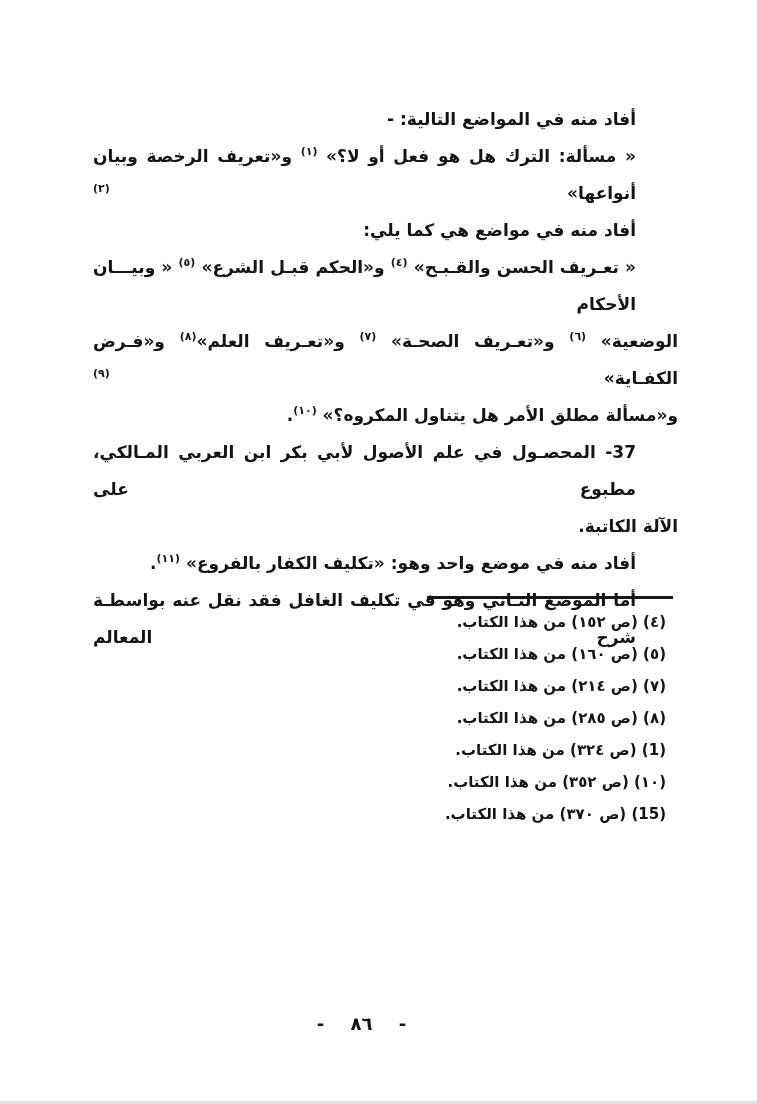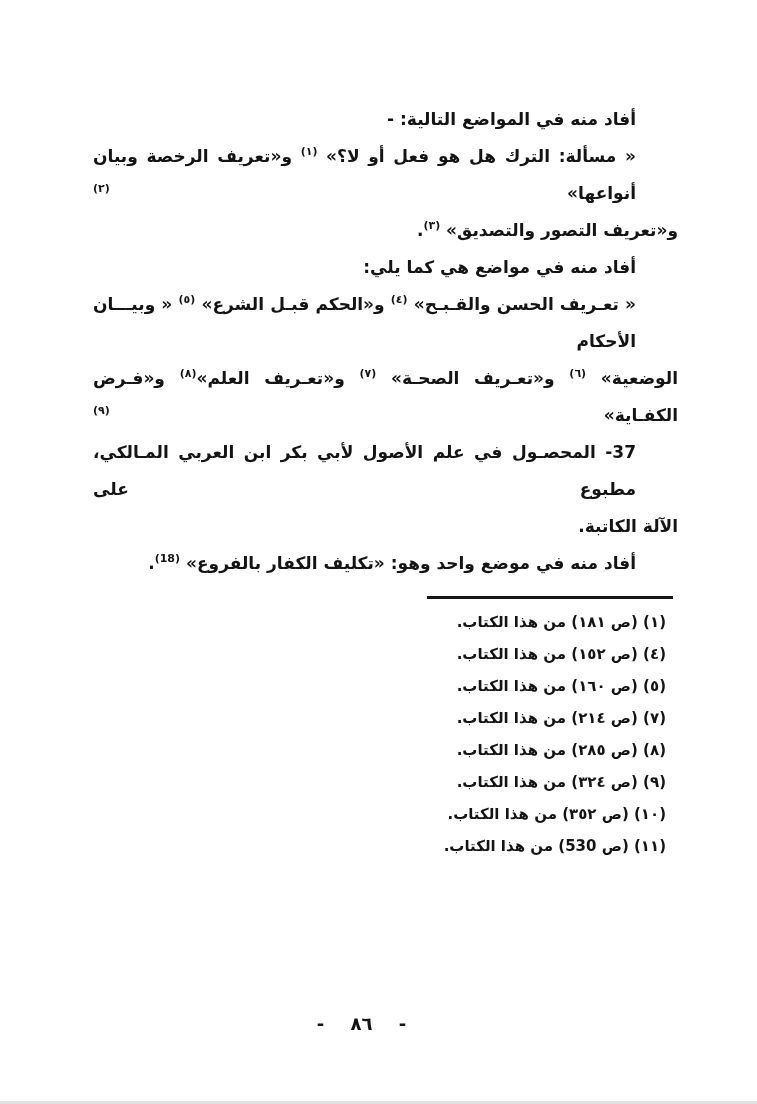--- a/index.html
+++ b/index.html
@@ -89,37 +89,37 @@
   }
 </style>
 </head>
 <body>
 
 <div class="page">
 
   <main class="body-text">
     <p class="line indent">أفاد منه في المواضع التالية: -</p>
     <p class="line indent stretch">« مسألة: الترك هل هو فعل أو لا؟» <sup>(١)</sup> و«تعريف الرخصة وبيان أنواعها» <sup>(٢)</sup></p>
-    <p class="line">و«تعريف التصور والتصديق» <sup>(٣)</sup>.</p>
     <p class="line indent">أفاد منه في مواضع هي كما يلي:</p>
     <p class="line indent stretch">« تعـريف الحسن والقـبـح» <sup>(٤)</sup> و«الحكم قبـل الشرع» <sup>(٥)</sup> « وبيـــان الأحكام</p>
     <p class="line stretch">الوضعية» <sup>(٦)</sup> و«تعـريف الصحـة» <sup>(٧)</sup> و«تعـريف العلم»<sup>(٨)</sup> و«فـرض الكفـاية» <sup>(٩)</sup></p>
+    <p class="line">و«مسألة مطلق الأمر هل يتناول المكروه؟» <sup>(١٠)</sup>.</p>
     <p class="line indent stretch">37- المحصـول في علم الأصول لأبي بكر ابن العربي المـالكي، مطبوع على</p>
     <p class="line">الآلة الكاتبة.</p>
-    <p class="line indent">أفاد منه في موضع واحد وهو: «تكليف الكفار بالفروع» <sup>(18)</sup>.</p>
+    <p class="line indent">أفاد منه في موضع واحد وهو: «تكليف الكفار بالفروع» <sup>(١١)</sup>.</p>
+    <p class="line indent stretch">أما الموضع الثـاني وهو في تكليف الغافل فقد نقل عنه بواسطـة شرح المعالم</p>
   </main>
 
   <div class="footnote-sep"></div>
 
   <section class="footnotes">
-    <p class="footnote">(١) (ص ١٨١) من هذا الكتاب.</p>
     <p class="footnote">(٤) (ص ١٥٢) من هذا الكتاب.</p>
     <p class="footnote">(٥) (ص ١٦٠) من هذا الكتاب.</p>
     <p class="footnote">(٧) (ص ٢١٤) من هذا الكتاب.</p>
     <p class="footnote">(٨) (ص ٢٨٥) من هذا الكتاب.</p>
-    <p class="footnote">(٩) (ص ٣٢٤) من هذا الكتاب.</p>
+    <p class="footnote">(1) (ص ٣٢٤) من هذا الكتاب.</p>
     <p class="footnote">(١٠) (ص ٣٥٢) من هذا الكتاب.</p>
-    <p class="footnote">(١١) (ص 530) من هذا الكتاب.</p>
+    <p class="footnote">(15) (ص ٣٧٠) من هذا الكتاب.</p>
   </section>
 
   <div class="page-number">- ٨٦ -</div>
 
 </div>
 
 </body></html>

